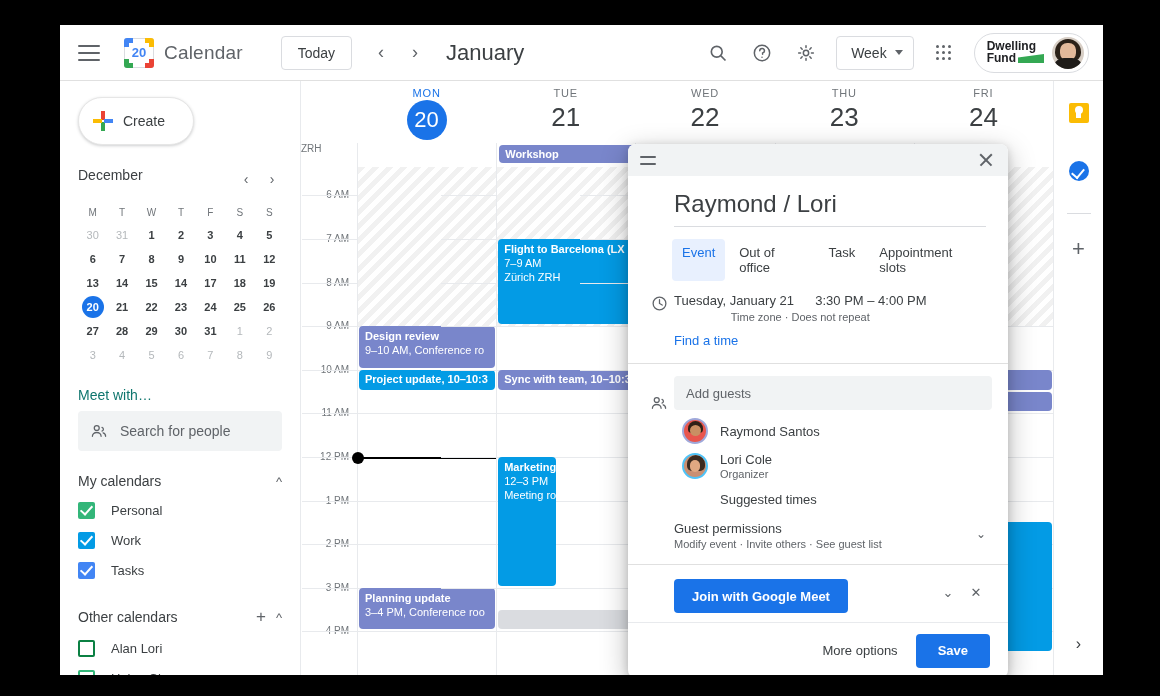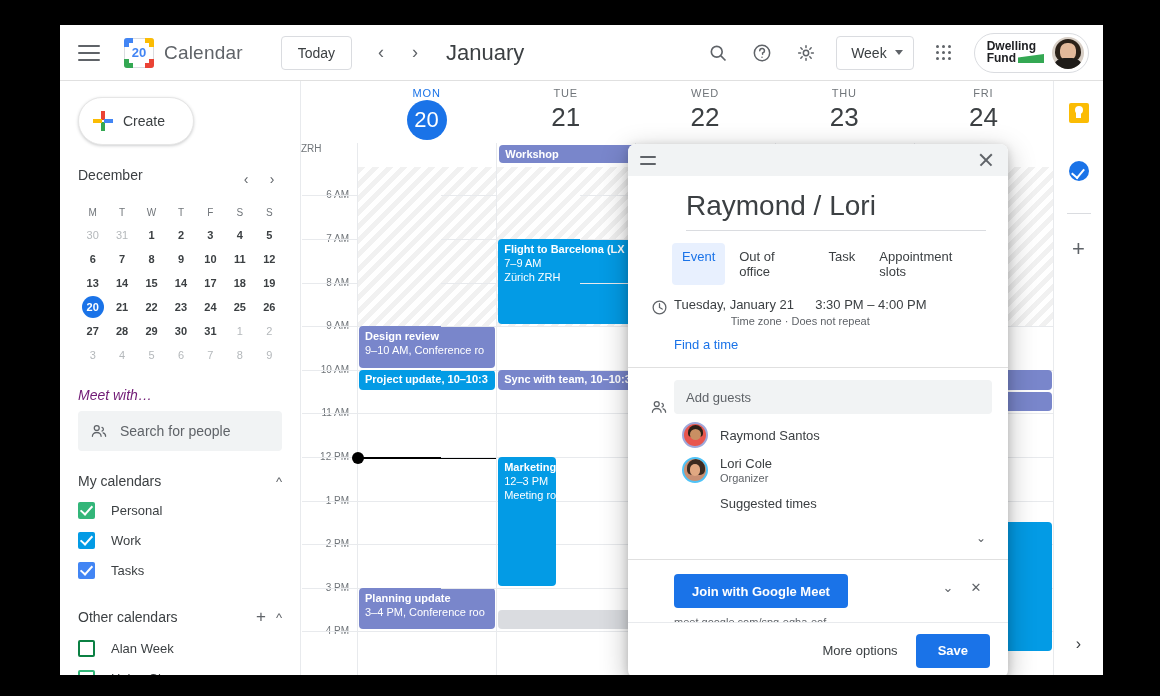--- a/index.html
+++ b/index.html
@@ -105,21 +105,21 @@
   table.mini th { font-size: 10px; font-weight: 400; color: #70757a; height: 22px;
     text-align: center; }
   table.mini td { text-align: center; height: 24px; width: 14.2%; }
   table.mini td span { display: inline-flex; align-items: center; justify-content: center;
     width: 22px; height: 22px; border-radius: 50%; font-size: 11px;
     font-weight: 700; color: #3c4043; cursor: pointer; }
   table.mini td span.dim { color: #b4b8bb; font-weight: 400; }
   table.mini td span.sel { background: #1a73e8; color: #fff; }
 
   .sb-section { padding: 0 18px; }
-  .sb-title { font-size: 14px; color: #701a75; margin: 20px 0 8px; font-style: italic; }
+  .sb-title { font-size: 14px; color: #0f766e; margin: 20px 0 8px; }
   .search-people {
     height: 40px; background: #f1f3f4; border-radius: 4px; display: flex;
     align-items: center; gap: 12px; padding: 0 12px; cursor: text;
   }
   .search-people span.ph { font-size: 14px; color: #5f6368; }
   .sb-row-head { display: flex; align-items: center; margin: 22px 0 6px;
     font-size: 14px; color: #3c4043; }
   .sb-row-head .sp { margin-left: auto; display: flex; align-items: center; gap: 10px; }
   .chev-up { color: #5f6368; font-size: 13px; cursor: pointer; }
   .cal-item { display: flex; align-items: center; gap: 16px; height: 30px; cursor: pointer; }
@@ -203,22 +203,22 @@
   .drag-h i { height: 2px; background: #5f6368; display: block; border-radius:1px; }
   .dlg-x { margin-left: auto; width: 20px; height: 20px; cursor: pointer;
     position: relative; }
   .dlg-x::before, .dlg-x::after { content: ""; position: absolute; left: 2px; top: 9px;
     width: 16px; height: 1.6px; background: #5f6368; }
   .dlg-x::before { transform: rotate(45deg); }
   .dlg-x::after { transform: rotate(-45deg); }
 
   .dlg-body { flex: 1; overflow: hidden; }
   .dlg-title-wrap { padding: 14px 22px 0 46px; }
-  .dlg-title { font-size: 28px; color: #3c4043; padding-bottom: 8px;
-    border-bottom: 1px solid #dadce0; margin-left: 12px; }
+  .dlg-title { font-size: 24px; color: #3c4043; padding-bottom: 8px;
+    border-bottom: 1px solid #dadce0; }
   .dlg-tabs { display: flex; gap: 4px; padding: 12px 22px 0 44px; }
   .dtab { font-size: 13px; color: #3c4043; padding: 6px 10px; border-radius: 4px;
     cursor: pointer; }
   .dtab.active { background: #e8f0fe; color: #1a73e8; font-weight: 500; }
   .dlg-row { display: flex; padding: 12px 22px 0 16px; text-align: center; }
   .dlg-ic { width: 30px; flex: none; display: flex; justify-content: center;
     padding-top: 2px; color: #5f6368; }
   .dlg-when { font-size: 13px; color: #3c4043; }
   .dlg-when .gap { display: inline-block; width: 14px; }
   .dlg-sub { font-size: 11px; color: #5f6368; margin-top: 3px; }
@@ -471,21 +471,21 @@
         <div class="sb-row-head">
           <span>Other calendars</span>
           <span class="sp">
             <span class="chev-up" style="font-size:17px">+</span>
             <span class="chev-up">^</span>
           </span>
         </div>
         <div id="other-cals">
             <div class="cal-item">
               <span class="cbx " style="border:2px solid #0B8043;background:#fff;"></span>
-              <span class="cal-label">Alan Week</span>
+              <span class="cal-label">Alan Lori</span>
             </div>
             <div class="cal-item">
               <span class="cbx " style="border:2px solid #33B679;background:#fff;"></span>
               <span class="cal-label">Helen Chang</span>
             </div>
           </div>
       </div>
     </div>
 
     <div class="grid-wrap">
@@ -723,20 +723,24 @@
         <div class="guest">
           <div class="g-av lori"></div>
           <div>
             <div class="g-name">Lori Cole</div>
             <div class="g-role">Organizer</div>
           </div>
         </div>
         <div class="suggested">Suggested times</div>
 
         <div class="perm">
+          <div>
+            <div class="perm-t">Guest permissions</div>
+            <div class="perm-s">Modify event · Invite others · See guest list</div>
+          </div>
           <div class="perm-chev">⌄</div>
         </div>
         <div class="sep"></div>
 
         <div class="meet-block">
           <div>
             <button class="meet-btn">Join with Google Meet</button>
             <div class="meet-url">meet.google.com/spg-egha-eof</div>
             
           </div>

